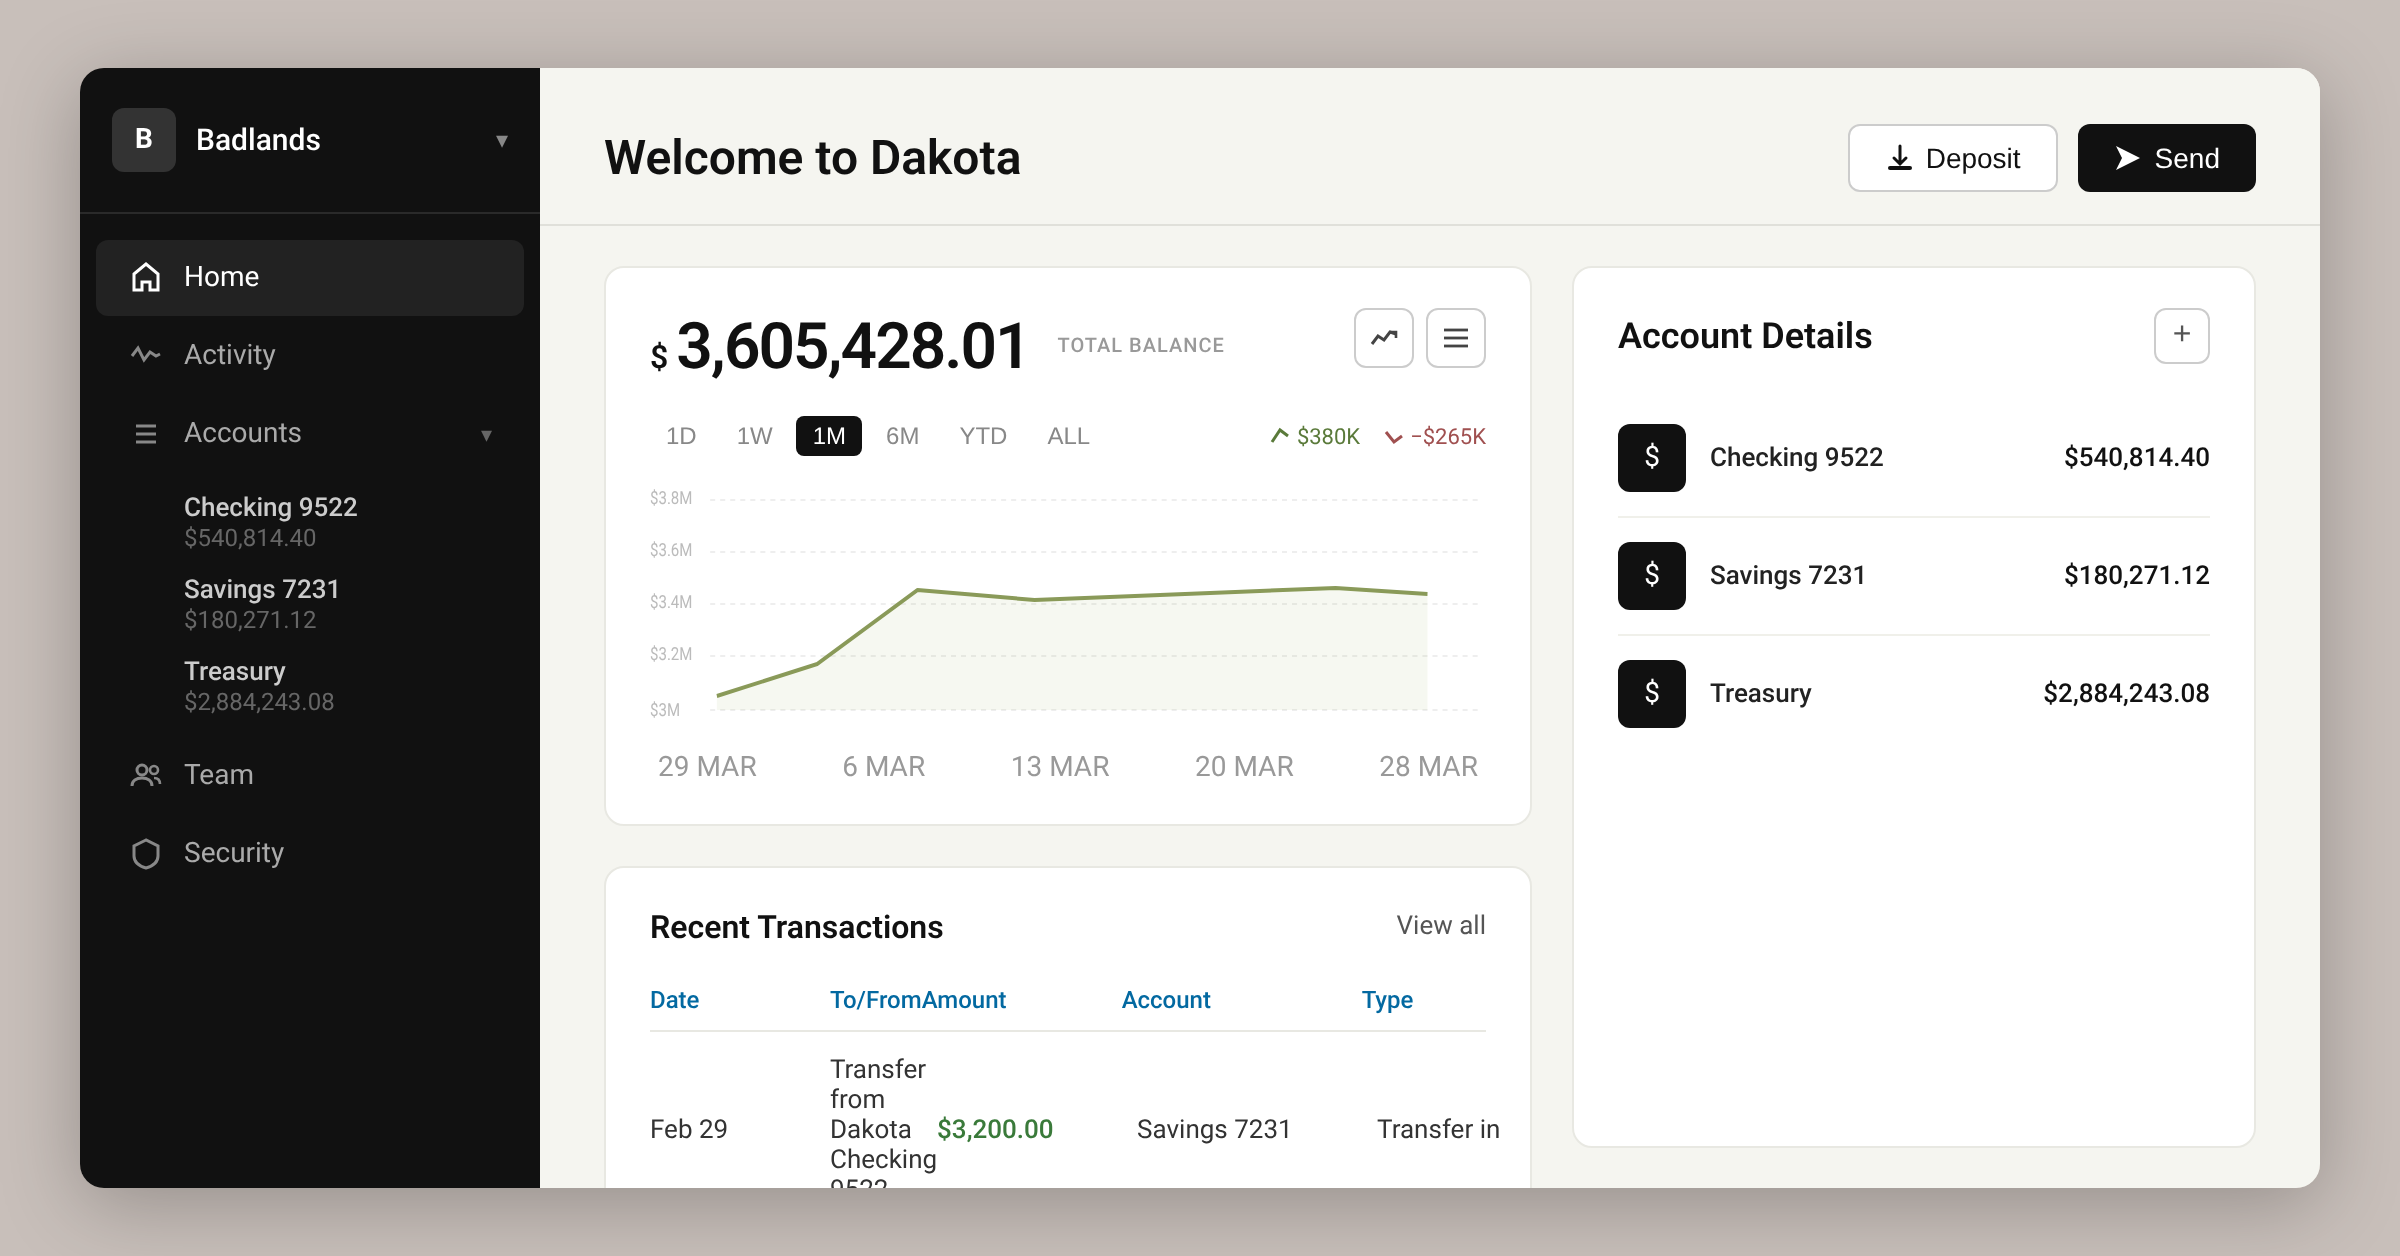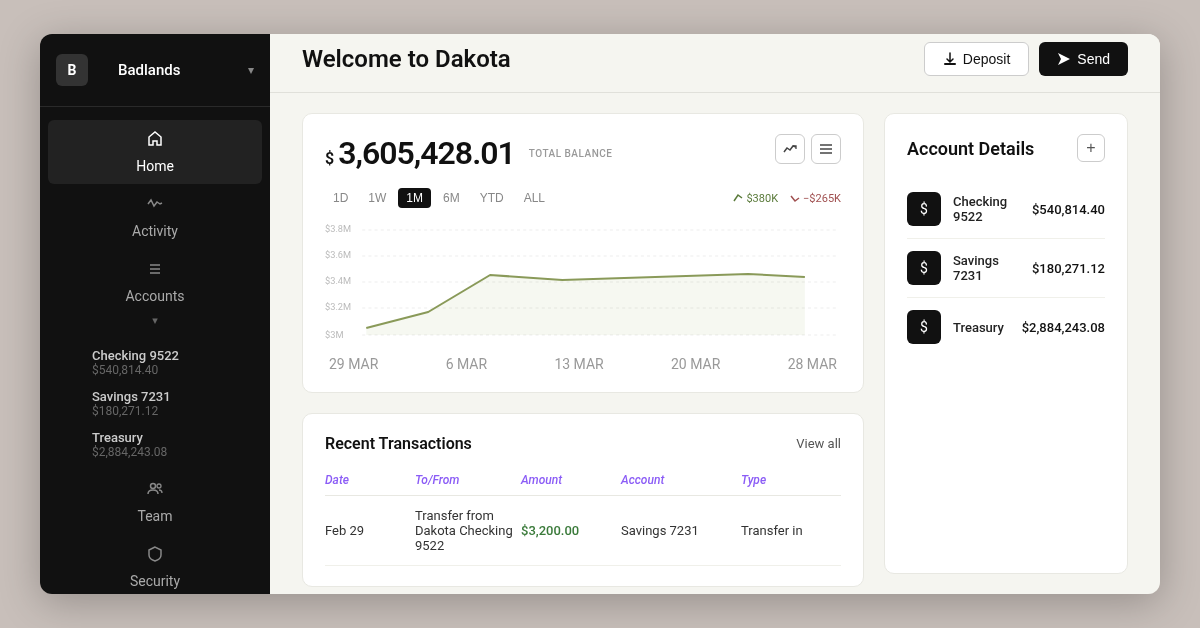--- a/index.html
+++ b/index.html
@@ -47,42 +47,40 @@
       justify-content: center;
       color: #fff;
       font-weight: 700;
       font-size: 14px;
     }
     .sidebar-company {
       color: #fff;
       font-size: 15px;
       font-weight: 500;
       flex: 1;
-      margin-left: 20px;
     }
     .sidebar-chevron {
       color: #888;
       font-size: 12px;
     }
     .sidebar-nav {
       flex: 1;
       padding: 12px 0;
     }
     .nav-item {
       display: flex;
       align-items: center;
       gap: 10px;
       padding: 10px 16px;
       color: #aaa;
       font-size: 14px;
       cursor: pointer;
       border-radius: 6px;
       margin: 1px 8px;
       transition: background 0.1s;
-      flex-direction: column;
     }
     .nav-item.active {
       background: #222;
       color: #fff;
     }
     .nav-item .nav-icon {
       width: 18px;
       height: 18px;
       display: flex;
       align-items: center;
@@ -112,21 +110,21 @@
     
     .main-content {
       flex: 1;
       background: #f5f5f0;
       display: flex;
       flex-direction: column;
       overflow: hidden;
     }
     .main-header {
       background: #f5f5f0;
-      padding: 8px 32px 16px;
+      padding: 28px 32px 16px;
       display: flex;
       align-items: center;
       justify-content: space-between;
       border-bottom: 1px solid #e0e0da;
     }
     .main-title {
       font-size: 24px;
       font-weight: 600;
       color: #111;
     }
@@ -294,38 +292,37 @@
       cursor: pointer;
       text-decoration: none;
       text-align: center;
     }
     .table-header {
       display: grid;
       grid-template-columns: 90px 1fr 100px 120px 100px;
       padding: 6px 0 8px;
       border-bottom: 1px solid #e8e8e2;
       font-size: 12px;
-      color: #8b5cf6;
+      color: #0369a1;
       font-weight: 500;
-      font-style: italic;
     }
     .table-row {
       display: grid;
       grid-template-columns: 90px 1fr 100px 120px 100px;
       padding: 12px 0;
       border-bottom: 1px solid #f0f0ea;
       font-size: 13px;
       color: #333;
       align-items: center;
     }
     .amount-positive { color: #3a7a3a; font-weight: 500; }
 
     
     .right-panel {
-      width: 244px;
+      width: 342px;
       flex-shrink: 0;
     }
     .account-details-card {
       background: #fff;
       border-radius: 10px;
       padding: 20px 22px;
       border: 1px solid #e8e8e2;
       height: 100%;
     }
     .account-details-header {

